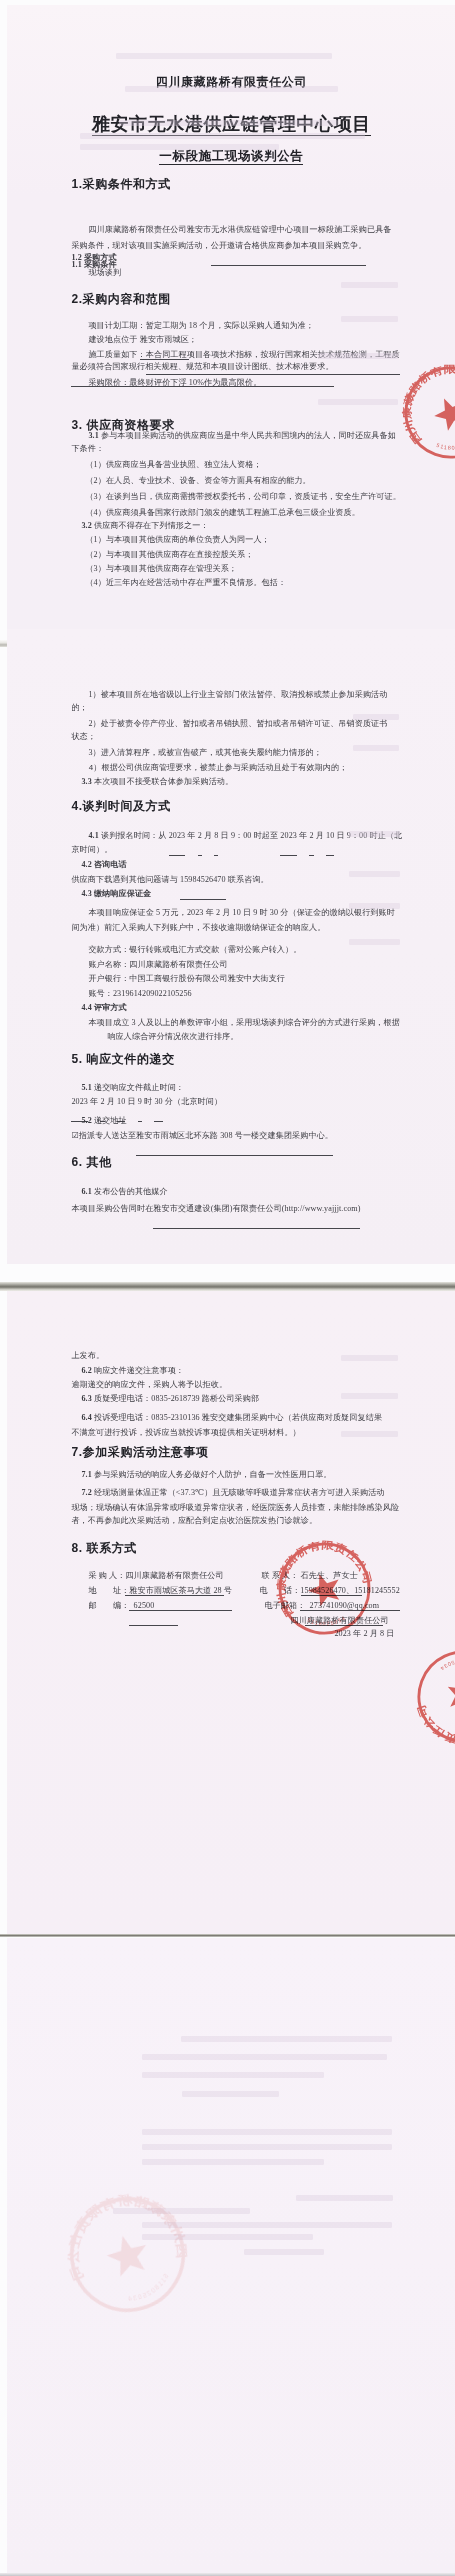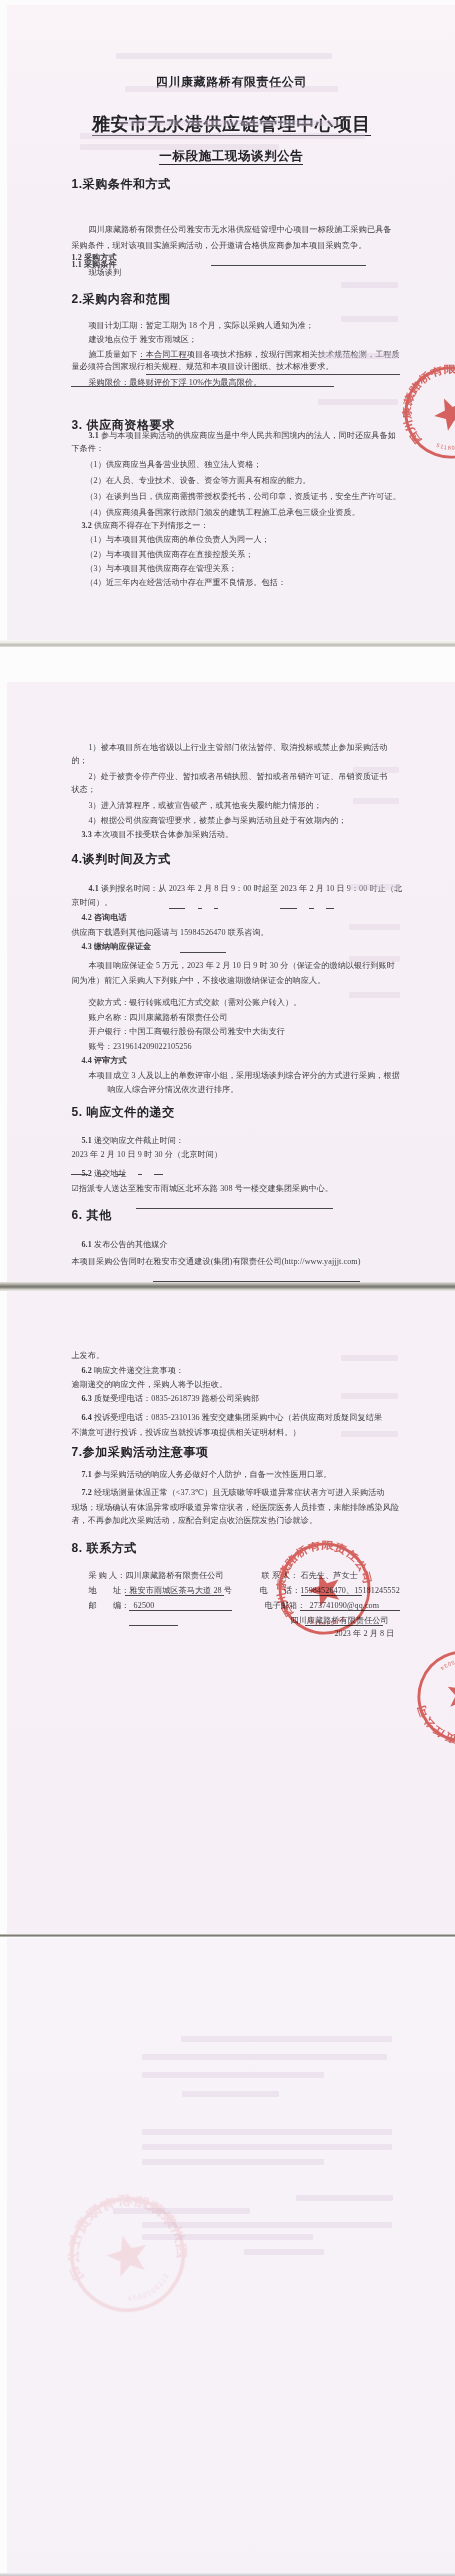--- a/index.html
+++ b/index.html
@@ -1,20 +1,20 @@
 <!DOCTYPE html>
 <html style="font-size:9px"><head>
 <meta charset="utf-8">
 <style>
   html,body{margin:0;padding:0;}
   body{width:455px;height:2576px;position:relative;background:#fcfcfd;overflow:hidden;
        font-family:"Liberation Serif","DejaVu Serif",serif;}
   .page{position:absolute;left:7.4px;width:448px;overflow:hidden;}
   #p1{top:4.6px;height:635px;background:linear-gradient(180deg,#faf4f8 0%,#f6eff6 30%,#f5eff6 100%);}
-  #p2{top:682px;height:635px;background:linear-gradient(180deg,#f7f1f7,#f5eff5);}
+  #p2{top:629px;height:635px;background:linear-gradient(180deg,#f7f1f7,#f5eff5);}
   #p3{top:1291px;height:643px;background:linear-gradient(180deg,#f7f0f6,#f6eff6);}
   #p4{top:1938px;height:635px;background:linear-gradient(180deg,#f8f2f9,#f6f0f7);}
   .band{position:absolute;left:0;width:455px;}
   #b1{top:640px;height:6.8px;background:linear-gradient(180deg,#fbfaf9 0%,#e9e8e4 40%,#b9b8b2 70%,#e3e2dc 100%);}
   #b2{top:1282px;height:9px;background:linear-gradient(180deg,#e5e4de 0%,#8f8e86 40%,#75746c 55%,#c9c8c0 80%,#efeeea 100%);}
   #b3{top:1934px;height:3.4px;background:linear-gradient(180deg,#d8d7d1,#7d7c74 50%,#cfceca);}
   #bottom-edge{top:2573px;height:3.4px;background:linear-gradient(180deg,#eceaec,#c6c5ca);}
   .line{position:absolute;white-space:pre;font-size:8.1px;color:#3b3b41;line-height:1.45;letter-spacing:0.1px;}
   .line.ctr{left:0;right:0;text-align:center;}
   .b{font-weight:700;}
@@ -91,21 +91,21 @@
 
 <div class="band" id="b1"></div>
 
 <div class="page" id="p2">
   <div class="content">
       <div class="line" style="top: 60px; left: 81px;"><span>1）被本项目所在地省级以上行业主管部门依法暂停、取消投标或禁止参加采购活动</span></div>
       <div class="line" style="top: 73px; left: 64px;"><span>的；</span></div>
       <div class="line" style="top: 89px; left: 81px;"><span>2）处于被责令停产停业、暂扣或者吊销执照、暂扣或者吊销许可证、吊销资质证书</span></div>
       <div class="line" style="top: 102px; left: 64px;"><span>状态；</span></div>
       <div class="line" style="top: 118px; left: 81px;"><span>3）进入清算程序，或被宣告破产，或其他丧失履约能力情形的；</span></div>
-      <div class="line" style="top: 133px; left: 81px;"><span>4）根据公司供应商管理要求，被禁止参与采购活动且处于有效期内的；</span></div>
+      <div class="line" style="top: 133px; left: 81px; font-family: Liberation Mono, monospace;"><span>4）根据公司供应商管理要求，被禁止参与采购活动且处于有效期内的；</span></div>
       <div class="line" style="top: 147px; left: 74px;"><span class="b">3.3 </span><span>本次项目不接受联合体参加采购活动。</span></div>
       <div class="line hd" style="top: 169px; left: 64px; font-size: 12px;"><span>4.谈判时间及方式</span></div>
       <div class="line" style="top: 201px; left: 81px;"><span class="b">4.1 </span><span>谈判报名时间：从 </span><span class="u">2023</span><span> 年 </span><span class="u">2</span><span> 月 </span><span class="u">8</span><span> 日 9：00 时起至 </span><span class="u">2023</span><span> 年 </span><span class="u">2</span><span> 月 </span><span class="u">10</span><span> 日 9：00 时止（北</span></div>
       <div class="line" style="top: 215px; left: 64px;"><span>京时间）。</span></div>
       <div class="line b" style="top: 230px; left: 74px; text-align: right;"><span>4.2 咨询电话</span></div>
       <div class="line" style="top: 245px; left: 64px;"><span>供应商下载遇到其他问题请与 </span><span class="u">15984526470</span><span> 联系咨询。</span></div>
       <div class="line b" style="top: 259px; left: 74px;"><span>4.3 缴纳响应保证金</span></div>
       <div class="line" style="top: 278px; left: 81px;"><span>本项目响应保证金 5 万元，2023 年 2 月 10 日 9 时 30 分（保证金的缴纳以银行到账时</span></div>
       <div class="line" style="top: 293px; left: 64px;"><span>间为准）前汇入采购人下列账户中，不接收逾期缴纳保证金的响应人。</span></div>
       <div class="line" style="top: 315px; left: 81px;"><span>交款方式：银行转账或电汇方式交款（需对公账户转入）。</span></div>

